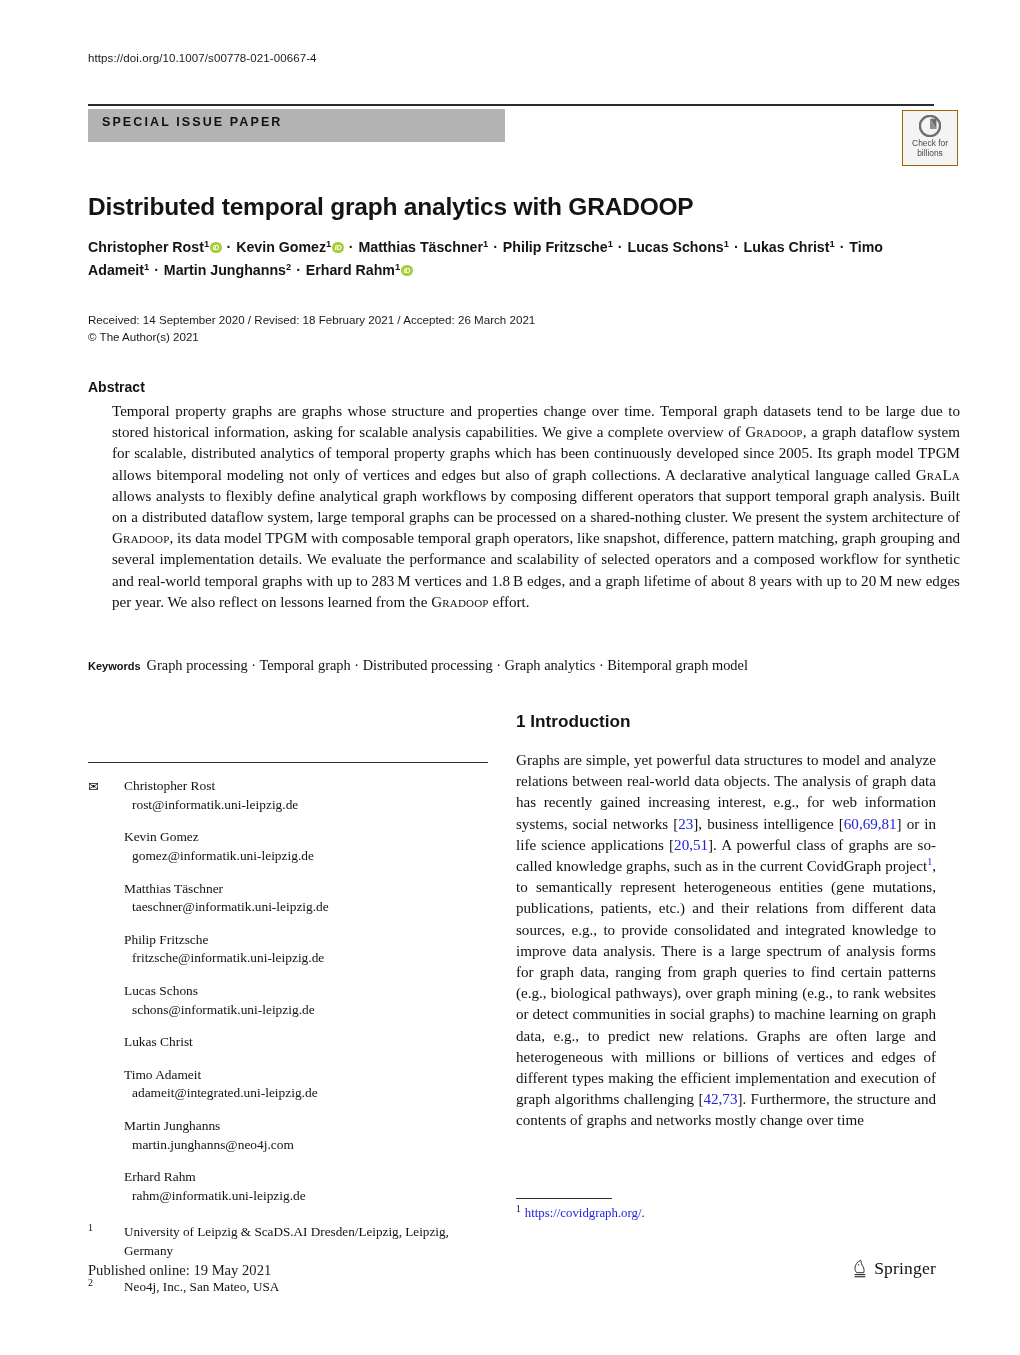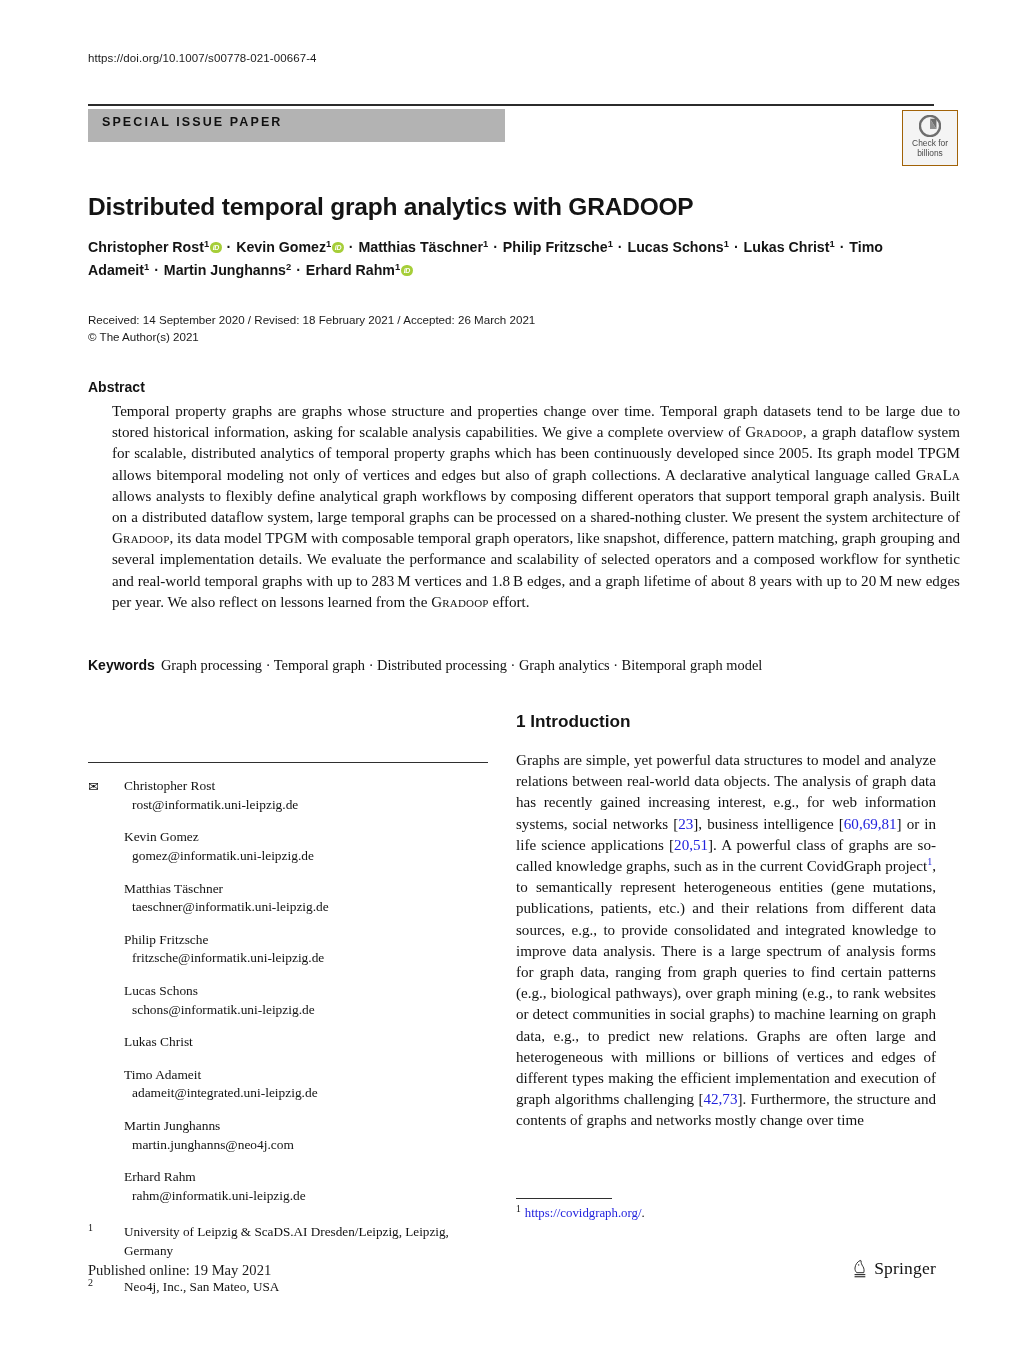--- a/index.html
+++ b/index.html
@@ -202,21 +202,21 @@
     top: 655px;
     width: 848px;
     font-family: "Liberation Serif", serif;
     font-size: 14.4px;
     line-height: 20px;
     color: #111111;
   }
   .keywords .kw-label {
     font-family: "Liberation Sans", sans-serif;
     font-weight: bold;
-    font-size: 14px;
+    font-size: 11px;
     margin-right: 6px;
   }
 
   
   .col-left {
     position: absolute;
     left: 88px;
     top: 762px;
     width: 412px;
   }

